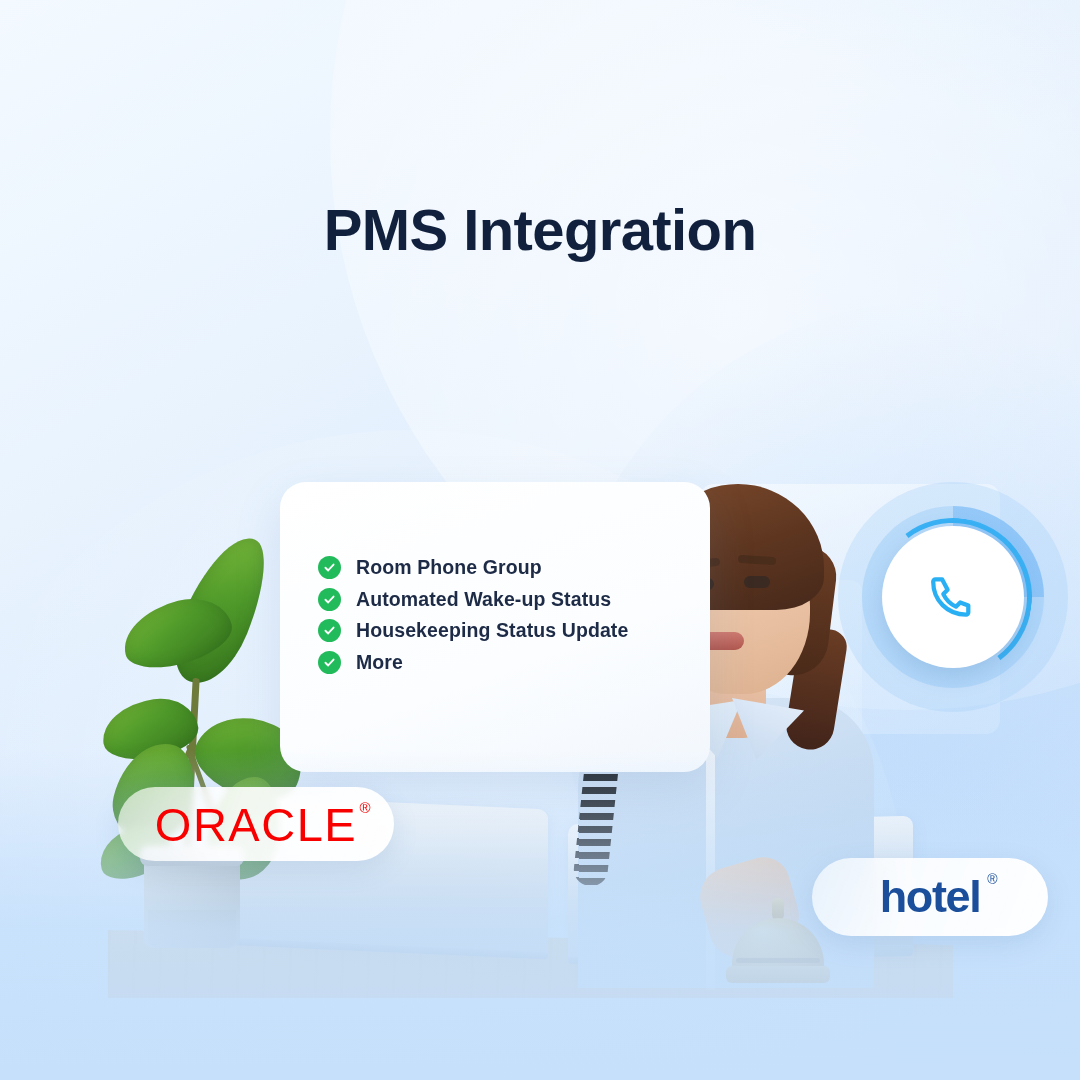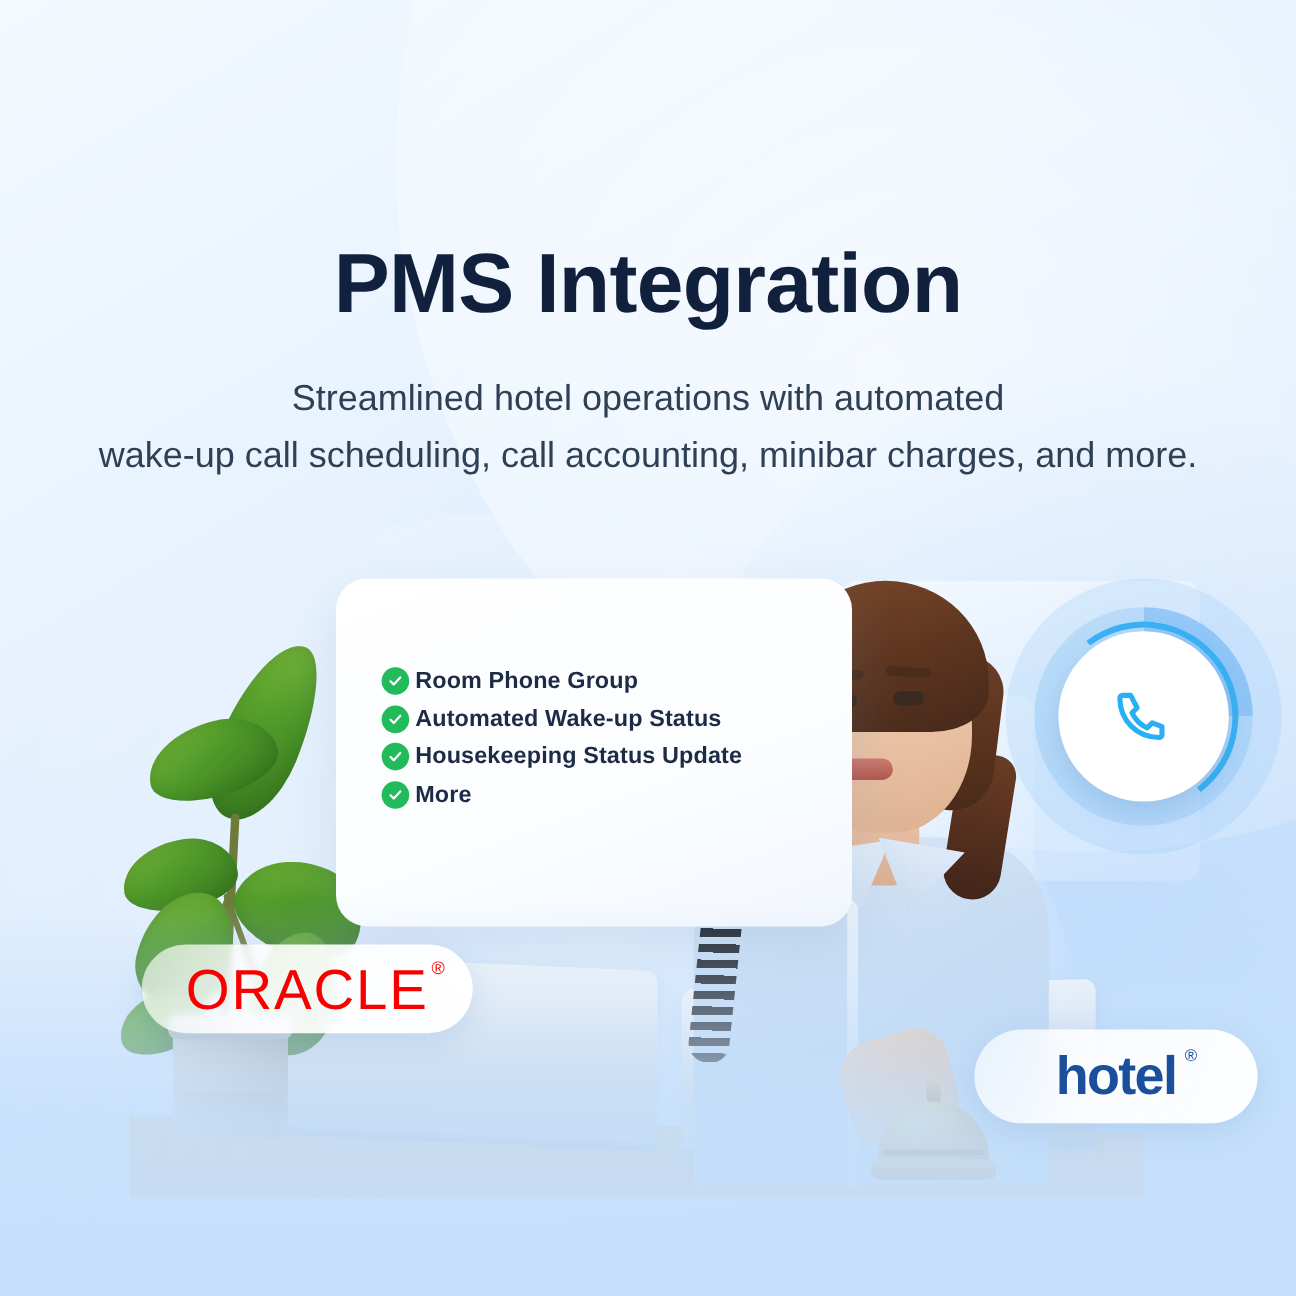--- a/index.html
+++ b/index.html
@@ -39,21 +39,21 @@
   .petal{ position:absolute; border-radius:50%; }
   .p-top   { width:20px; height:32px; left:19px; top:0px;   background:#12a0ea; transform:rotate(8deg); }
   .p-right { width:34px; height:21px; left:36px; top:27px;  background:#f5a800; transform:rotate(-22deg); }
   .p-left  { width:35px; height:20px; left:-4px; top:31px;  background:#6cbe22; transform:rotate(6deg); }
   .p-bl    { width:20px; height:37px; left:5px;  top:48px;  background:#12a0ea; transform:rotate(16deg); }
   .p-bc    { width:19px; height:29px; left:31px; top:47px;  background:#12a0ea; transform:rotate(-3deg); }
   .logo-word{ font-size:57px; font-weight:600; letter-spacing:-1.2px; color:#2b3c44; line-height:1; }
 
   
   #headline{ position:absolute; left:0; right:0; top:196px; text-align:center;
-             font-size:70px; font-weight:700; letter-spacing:-.6px; color:#11203d; }
+             font-size:58px; font-weight:700; letter-spacing:-.6px; color:#11203d; }
   #subhead{ position:absolute; left:0; right:0; top:310px; text-align:center;
             font-size:30px; font-weight:400; line-height:1.55; color:#2f4055; }
   #subhead .l{ display:block; }
 
   
   #scene{ position:absolute; left:0; top:430px; width:1080px; height:650px; }
 
   
   .desk{ position:absolute; left:108px; top:500px; width:845px; height:68px;
          background:linear-gradient(180deg,#e7cfae 0%, #dcc19c 45%, #cfae87 100%);
@@ -105,21 +105,21 @@
   .bell-knob{ position:absolute; left:46px; top:2px; width:12px; height:22px;
         background:linear-gradient(180deg,#e8cd92,#a97c33); border-radius:5px; }
   .bell-ring{ position:absolute; left:10px; top:62px; width:84px; height:5px;
         background:rgba(60,38,10,.55); border-radius:3px; }
 
   
   .card{ position:absolute; left:280px; top:52px; width:430px; height:290px;
          background:linear-gradient(160deg,#ffffff 0%, #fbfdff 60%, #f2f7fd 100%);
          border-radius:26px; box-shadow:0 18px 46px rgba(90,130,180,.17); }
   .feat-list{ position:absolute; left:38px; top:70px; }
-  .feat{ display:flex; align-items:center; gap:5px; height:31.5px; }
+  .feat{ display:flex; align-items:center; gap:15px; height:31.5px; }
   .tick{ width:23px; height:23px; border-radius:50%; background:#22bb5b;
          display:flex; align-items:center; justify-content:center; flex:0 0 auto; }
   .tick svg{ display:block; }
   .feat-label{ font-size:19.5px; font-weight:600; color:#1d2b46; letter-spacing:.1px; white-space:nowrap; }
 
   
   .back-panel{ position:absolute; left:700px; top:54px; width:300px; height:250px;
          background:linear-gradient(160deg, rgba(255,255,255,.52), rgba(226,240,255,.30));
          border-radius:14px; }
   .back-panel2{ position:absolute; left:612px; top:150px; width:250px; height:190px;
@@ -214,24 +214,20 @@
 
 <div id="poster">
 
   <div class="bg-arc arc-a"></div>
   <div class="arc-sweep"></div>
   <div class="bg-arc arc-b"></div>
   <div class="bg-arc arc-c"></div>
 
 
   <h1 id="headline">PMS Integration</h1>
-  <div id="subhead">
-    <span class="l">Streamlined hotel operations with automated</span>
-    <span class="l">wake-up call scheduling, call accounting, minibar charges, and more.</span>
-  </div>
 
   <div id="scene">
 
     <div class="desk">
       <div class="desk-grain"></div>
     </div>
     <div class="laptop laptop-l">
         <div class="laptop-edge"></div>
       </div>
     <div class="laptop laptop-r">

